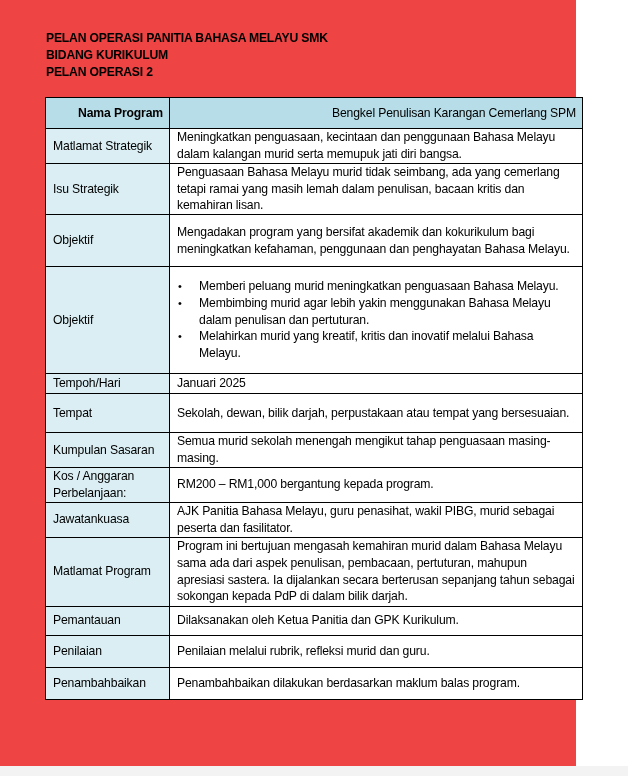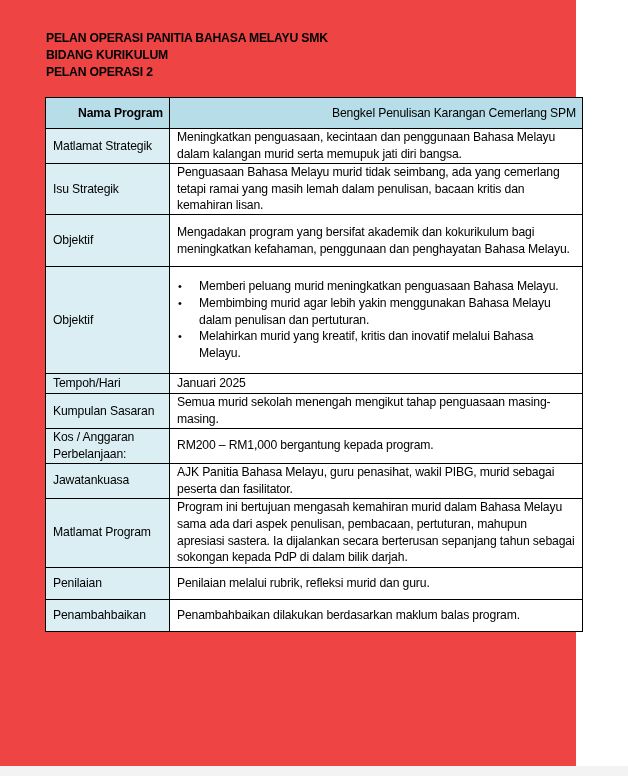--- a/index.html
+++ b/index.html
@@ -60,36 +60,44 @@
             <li><span class="dot">•</span><span>Memberi peluang murid meningkatkan penguasaan Bahasa Melayu.</span></li>
             <li><span class="dot">•</span><span>Membimbing murid agar lebih yakin menggunakan Bahasa Melayu dalam penulisan dan pertuturan.</span></li>
             <li><span class="dot">•</span><span>Melahirkan murid yang kreatif, kritis dan inovatif melalui Bahasa Melayu.</span></li>
           </ul>
         </td>
       </tr>
       <tr style="height:20px">
         <td class="label">Tempoh/Hari</td>
         <td class="value">Januari 2025</td>
       </tr>
+      <tr style="height:39px">
+        <td class="label">Tempat</td>
+        <td class="value">Sekolah, dewan, bilik darjah, perpustakaan atau tempat yang bersesuaian.</td>
+      </tr>
       <tr style="height:35px">
         <td class="label">Kumpulan Sasaran</td>
         <td class="value">Semua murid sekolah menengah mengikut tahap penguasaan masing-masing.</td>
       </tr>
       <tr style="height:34px">
         <td class="label">Kos / Anggaran Perbelanjaan:</td>
         <td class="value">RM200 – RM1,000 bergantung kepada program.</td>
       </tr>
       <tr style="height:35px">
         <td class="label">Jawatankuasa</td>
         <td class="value">AJK Panitia Bahasa Melayu, guru penasihat, wakil PIBG, murid sebagai peserta dan fasilitator.</td>
       </tr>
       <tr style="height:69px">
         <td class="label">Matlamat Program</td>
         <td class="value">Program ini bertujuan mengasah kemahiran murid dalam Bahasa Melayu sama ada dari aspek penulisan, pembacaan, pertuturan, mahupun apresiasi sastera. Ia dijalankan secara berterusan sepanjang tahun sebagai sokongan kepada PdP di dalam bilik darjah.</td>
       </tr>
+      <tr style="height:29px">
+        <td class="label">Pemantauan</td>
+        <td class="value">Dilaksanakan oleh Ketua Panitia dan GPK Kurikulum.</td>
+      </tr>
       <tr style="height:32px">
         <td class="label">Penilaian</td>
         <td class="value">Penilaian melalui rubrik, refleksi murid dan guru.</td>
       </tr>
       <tr style="height:32px">
         <td class="label">Penambahbaikan</td>
         <td class="value">Penambahbaikan dilakukan berdasarkan maklum balas program.</td>
       </tr>
     </tbody>
   </table>

